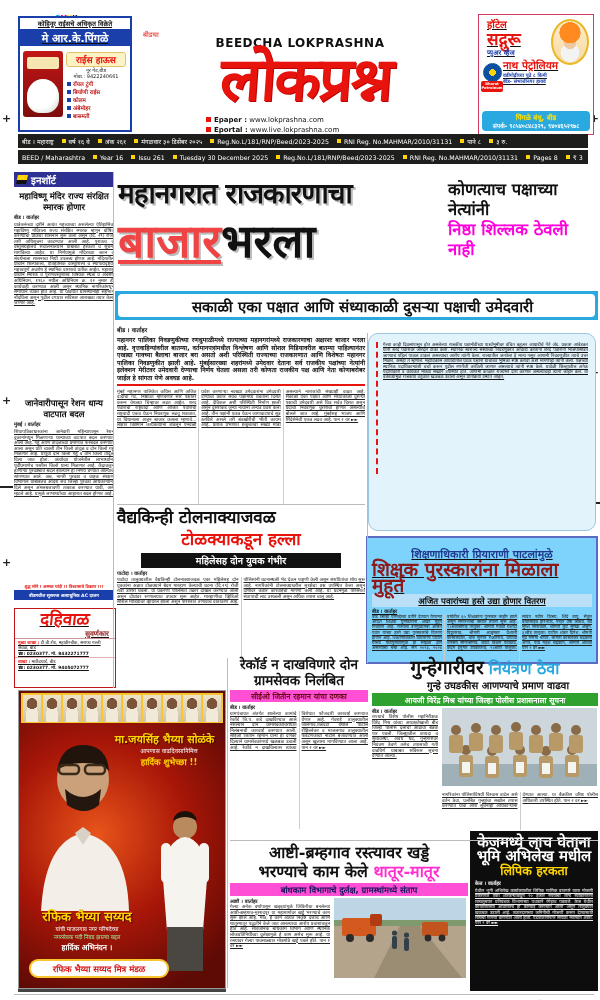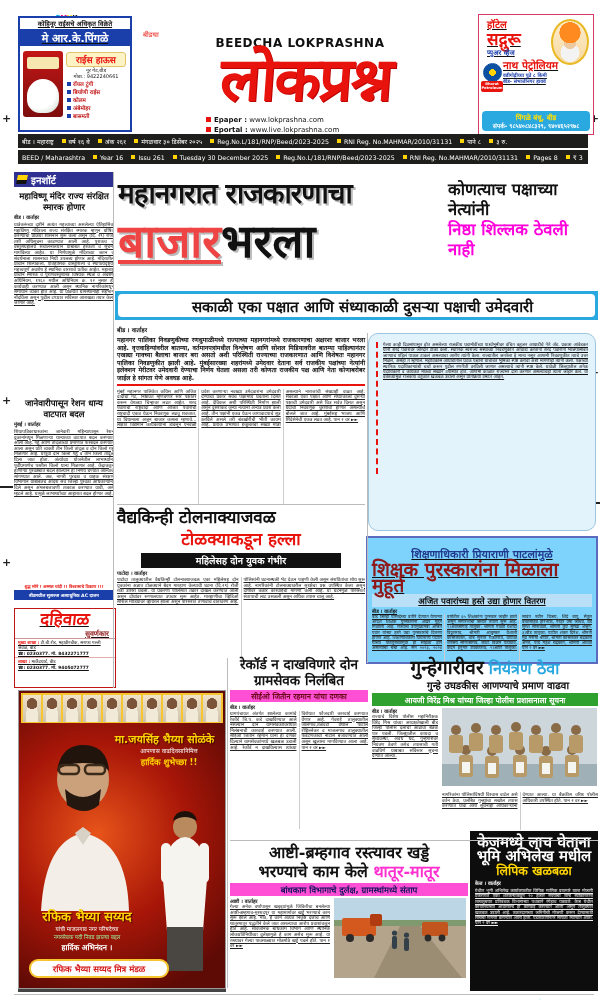--- a/index.html
+++ b/index.html
@@ -456,21 +456,21 @@
           <circle cx="60.5" cy="35" r="2.6"></circle>
             <circle cx="72.5" cy="37" r="2.6"></circle>
         </g>
       </svg>
     </div>
   </div>
 
   <div class="abs" id="kej">
     <div class="l">केजमध्ये लाच घेताना</div>
     <div class="l">भूमि अभिलेख मधील</div>
-    <div class="l3">लिपिक खळबळा</div>
+    <div class="l3">लिपिक हरकता</div>
     <div class="byline" style="color:#fff;margin-top:2px;">केज । वार्ताहर</div>
     <div class="bd clip" style="height:88px;">येथील भूमी अभिलेख कार्यालयातील लिपिक माणिक वाघमारे याला मोजणी प्रकरणात एका शेतकऱ्याकडून २० हजार रुपयांची लाच स्वीकारताना लाचलुचपत प्रतिबंधक विभागाच्या पथकाने रंगेहाथ पकडले. केज येथील कार्यालयाच्या आवारातच ही कारवाई करण्यात आली असून तालुक्यात खळबळ उडाली आहे. तक्रारदाराच्या जमिनीची मोजणी करून देण्यासाठी लाचेची मागणी करण्यात आली होती. पडताळणीनंतर सापळा रचण्यात आला. पान २ वर ►►</div>
   </div>
 
   <div class="vr" style="left:113px;top:172px;height:516px;"></div>
   <div class="vr" style="left:366.5px;top:333px;height:330px;"></div>
   <div class="vr" style="left:227px;top:658px;height:330px;"></div>
   <div class="hr" style="left:117px;top:504px;width:248px;"></div>
   <div class="hr" style="left:230px;top:840px;width:368px;"></div>
   <div class="hr" style="left:14px;top:994px;width:580px;"></div>

